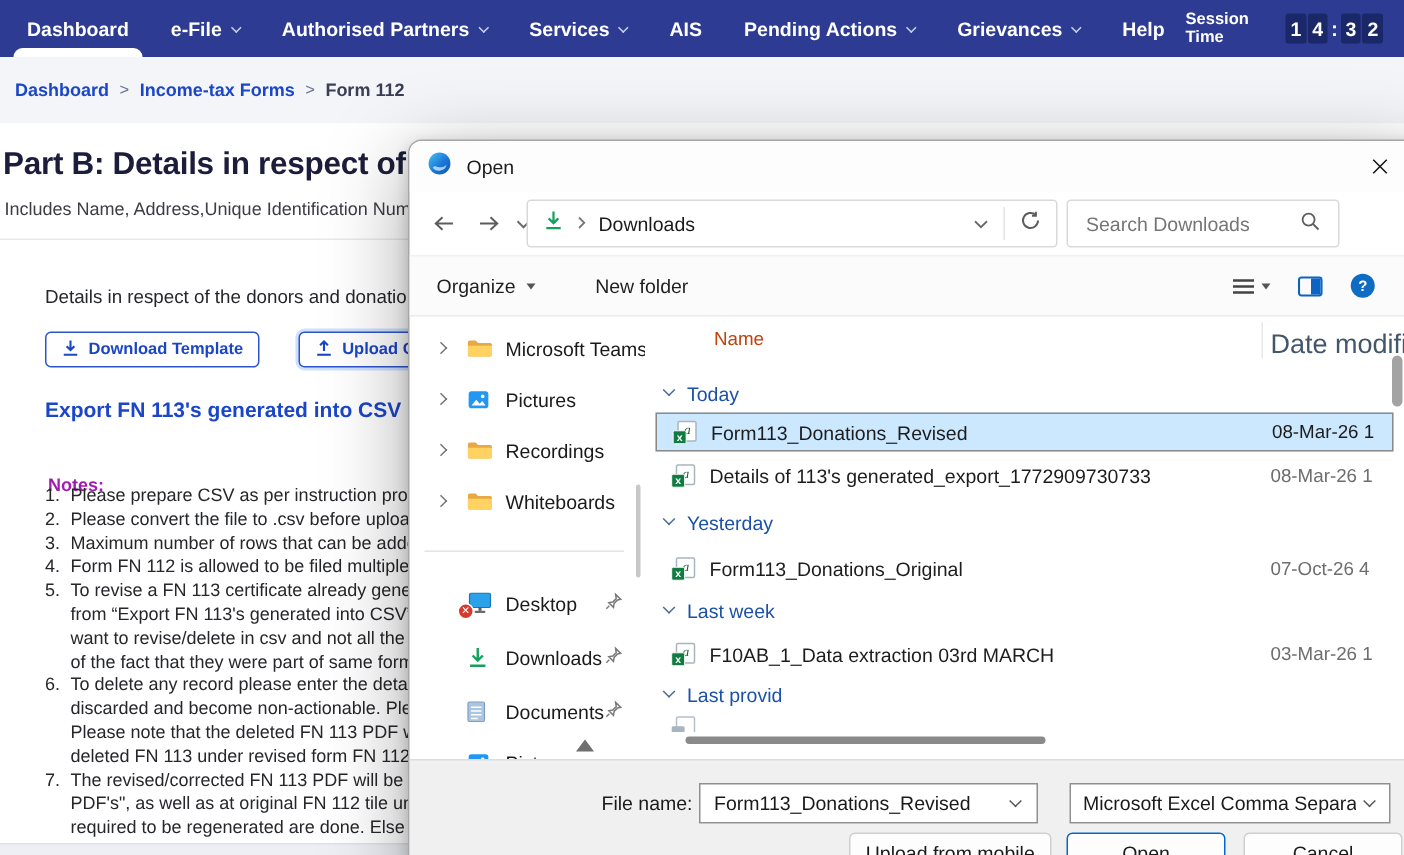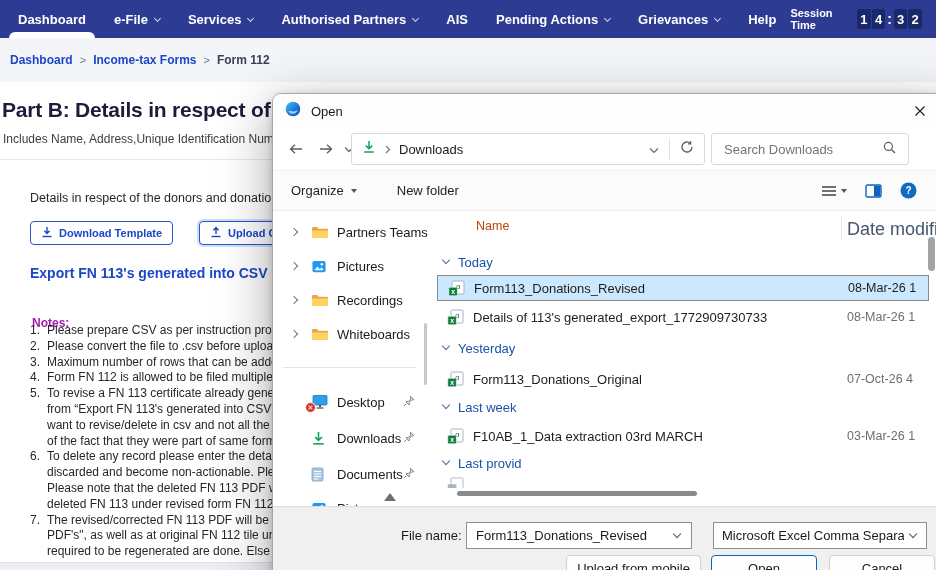--- a/index.html
+++ b/index.html
@@ -63,21 +63,21 @@
             align-items:center; justify-content:center; cursor:pointer; }
 
   .dlg-nav { position:absolute; top:34px; left:0; right:0; height:42px; }
   .nav-btn { position:absolute; top:8px; width:26px; height:26px; display:flex; align-items:center;
             justify-content:center; cursor:pointer; }
   .addr { position:absolute; left:78px; top:5px; width:354px; height:32px; border:1px solid #d9d9d9;
           border-radius:3px; background:#fff; display:flex; align-items:center; padding:0 10px; }
   .addr-text { margin-left:8px; font-size:13px; color:#1a1a1a; }
   .addr-right { margin-left:auto; display:flex; align-items:center; gap:10px; }
   .addr-sep { width:1px; height:22px; background:#e4e4e4; }
-  .search { position:absolute; left:438px; top:5px; width:198px; height:32px; border:1px solid #d9d9d9;
+  .search { position:absolute; left:438px; top:5px; width:182px; height:32px; border:1px solid #d9d9d9;
             border-radius:3px; background:#fff; display:flex; align-items:center; padding:0 12px;
             font-size:13px; color:#757575; cursor:text; }
   .search .mag { margin-left:auto; }
 
   .dlg-toolbar { position:absolute; top:76px; left:0; right:0; height:41px; background:#fbfbfc;
             border-top:1px solid #f1f1f1; border-bottom:1px solid #ececec; display:flex;
             align-items:center; padding:0 18px; font-size:13px; color:#1f1f1f; }
   .tb-item { margin-right:40px; display:flex; align-items:center; gap:7px; cursor:pointer; }
   .caret-down { width:0; height:0; border-left:3.5px solid transparent; border-right:3.5px solid transparent;
             border-top:4.2px solid #555; }
@@ -145,25 +145,25 @@
 
 <div class="navbar">
   <div class="nav-item active">
       <span>Dashboard</span>
     </div>
   <div class="nav-item">
       <span>e-File</span>
       <span class="chev-w"></span>
     </div>
   <div class="nav-item">
+      <span>Authorised Partners</span>
+      <span class="chev-w"></span>
+    </div>
+  <div class="nav-item">
       <span>Services</span>
-      <span class="chev-w"></span>
-    </div>
-  <div class="nav-item">
-      <span>Authorised Partners</span>
       <span class="chev-w"></span>
     </div>
   <div class="nav-item">
       <span>AIS</span>
     </div>
   <div class="nav-item">
       <span>Pending Actions</span>
       <span class="chev-w"></span>
     </div>
   <div class="nav-item">
@@ -380,21 +380,21 @@
 
     <div class="sidebar">
       <div class="side-item" style="top:6px">
         <span class="side-exp"></span>
         <span class="side-icon">
             <svg width="17" height="14" viewBox="0 0 18 14">
               <path d="M1 3q0-1.3 1.3-1.3h4.2l1.6 1.8h8.6q1.3 0 1.3 1.3v6.9q0 1.3-1.3 1.3H2.3Q1 13 1 11.7z" fill="#e8a844"></path>
               <path d="M1 5.4h17v6.3q0 1.3-1.3 1.3H2.3Q1 13 1 11.7z" fill="#ffd261"></path>
             </svg>
           </span>
-        <span class="side-label">Partners Teams</span>
+        <span class="side-label">Microsoft Teams</span>
       </div>
       <div class="side-item" style="top:40px">
         <span class="side-exp"></span>
         <span class="side-icon">
             <svg width="16" height="15" viewBox="0 0 16 16">
               <rect x="1" y="2" width="14" height="12" rx="2" fill="#2197f3"></rect>
               <path d="M3 12l3.4-4 2.4 2.9 1.9-2 2.3 3.1z" fill="#fff"></path>
               <circle cx="11" cy="5.6" r="1.3" fill="#fff"></circle>
             </svg>
           </span>

